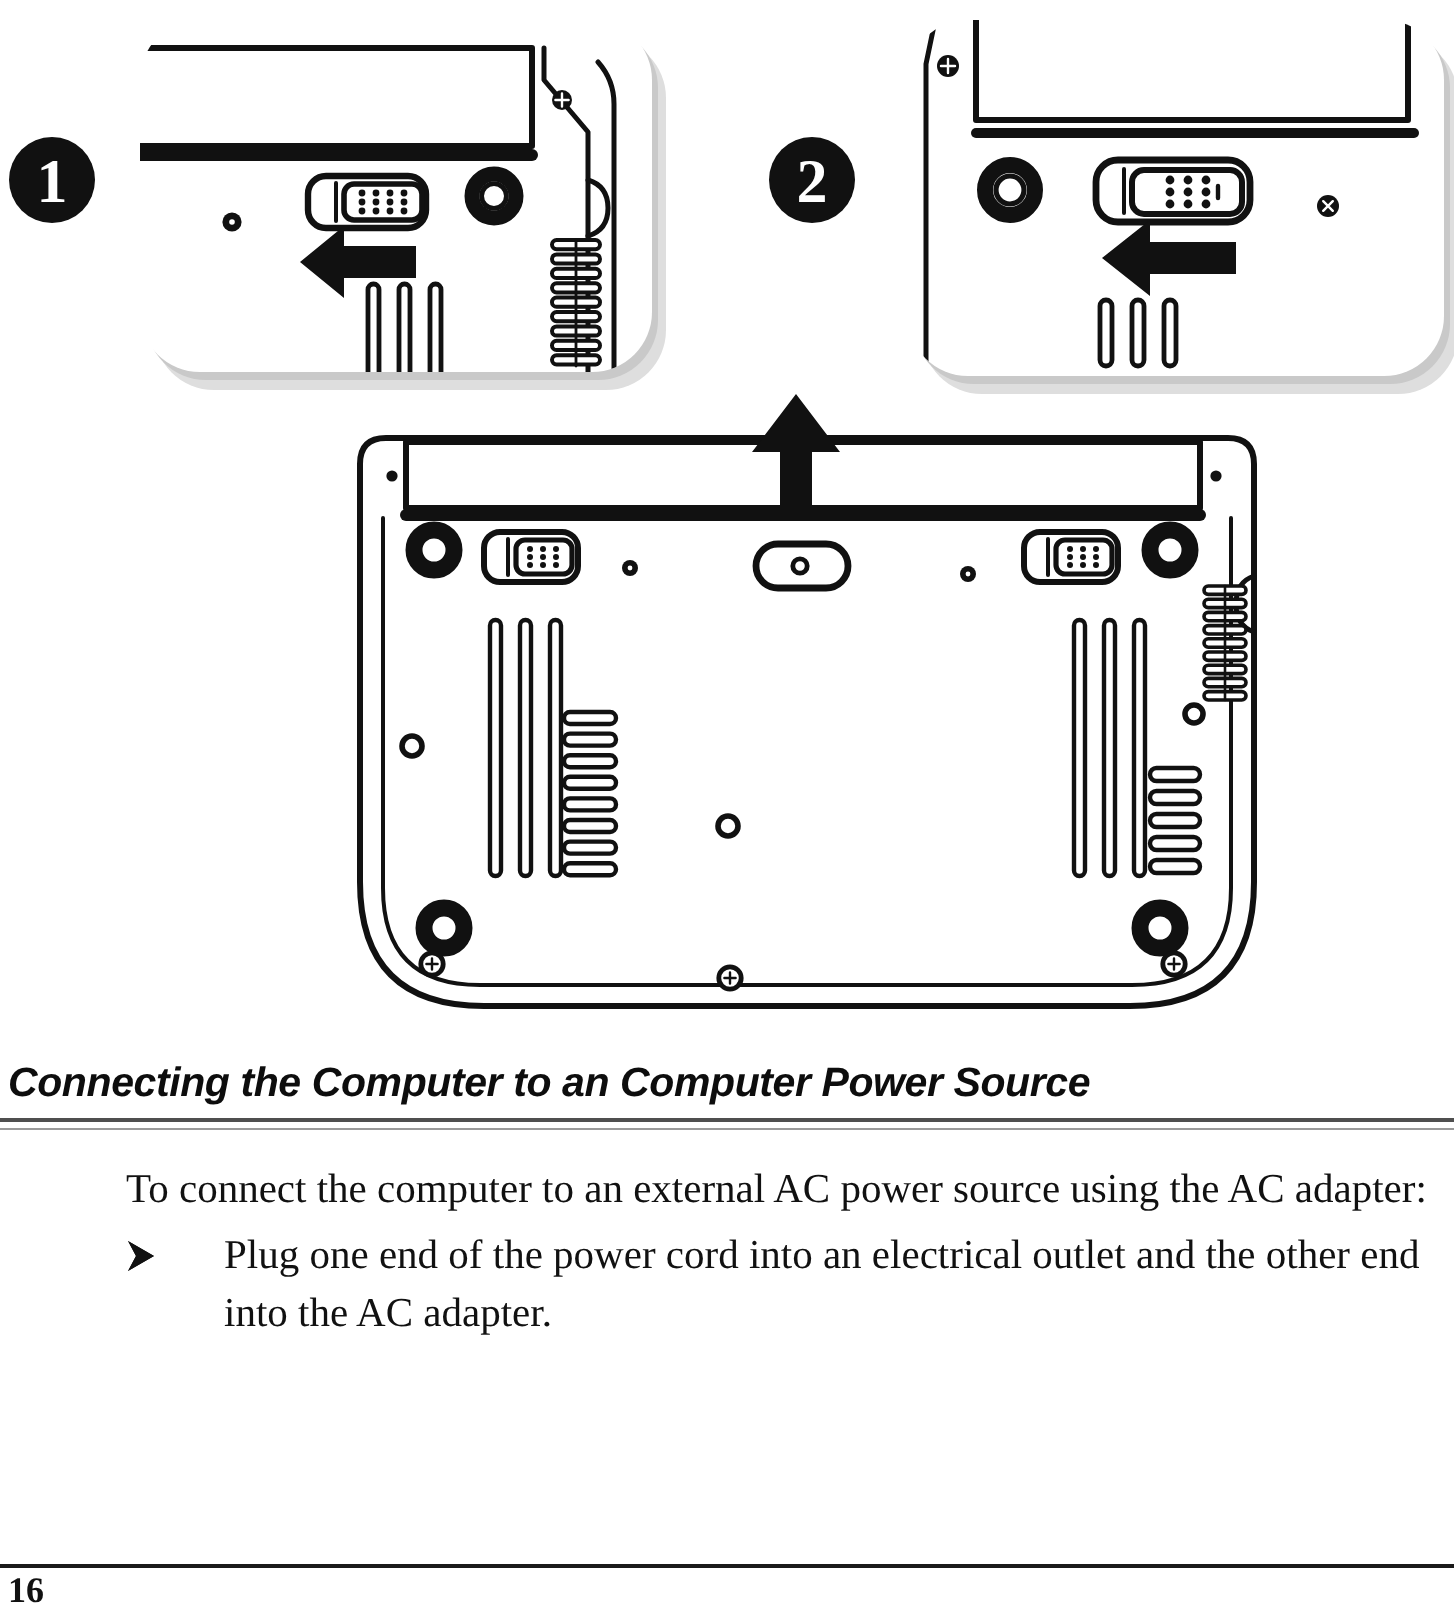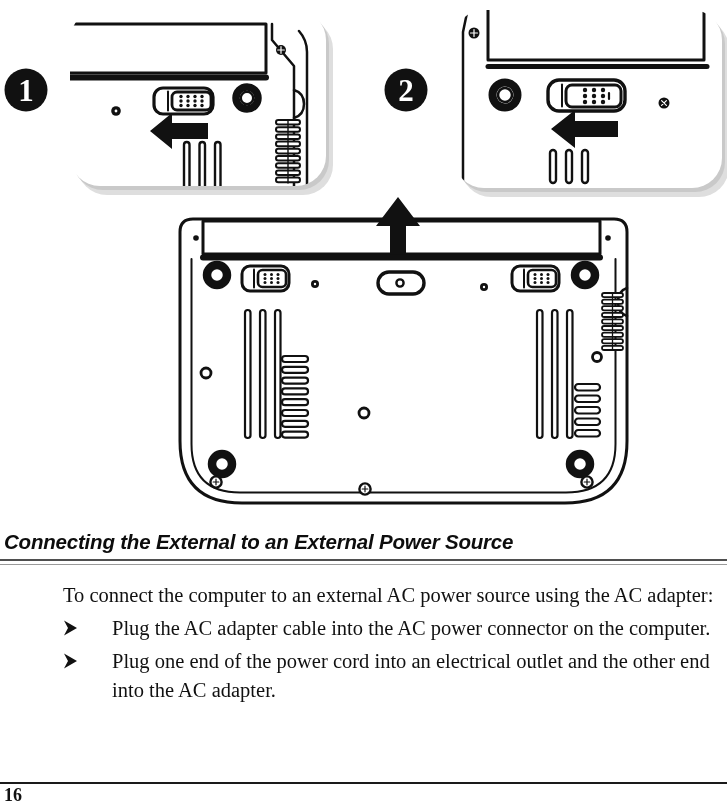--- a/index.html
+++ b/index.html
@@ -268,31 +268,30 @@
         <path d="M584.2,482 h5.6 M587,479.2 v5.6" stroke-width="1.2"></path>
       </g>
       <g>
         <circle cx="365" cy="489" r="5.6" stroke-width="2.4" fill="#fff"></circle>
         <path d="M362.2,489 h5.6 M365,486.2 v5.6" stroke-width="1.2"></path>
       </g>
       <polygon points="398,197 420,226 406,226 406,253 390,253 390,226 376,226" fill="#111" stroke="none"></polygon>
     </g>
   </svg>
 
-  <div class="heading">Connecting the External to an External Power Source</div>
+  <div class="heading">Connecting the Computer to an Computer Power Source</div>
   <div class="rule-double"></div>
 
   <div class="content">
     <p class="intro">To connect the computer to an external AC power source using the AC adapter:</p>
     <ul class="bullets">
       <li>
         <svg class="bullet-icon" width="14" height="16" viewBox="0 0 14 16">
           <polygon points="0,0.5 13,8 0,15.5 4,8" fill="#111"></polygon>
         </svg>
-        <span>Plug the AC adapter cable into the AC power connector on the computer.</span>
       </li>
       <li>
         <svg class="bullet-icon" width="14" height="16" viewBox="0 0 14 16">
           <polygon points="0,0.5 13,8 0,15.5 4,8" fill="#111"></polygon>
         </svg>
         <span>Plug one end of the power cord into an electrical outlet and the other end into the AC adapter.</span>
       </li>
     </ul>
   </div>
 

